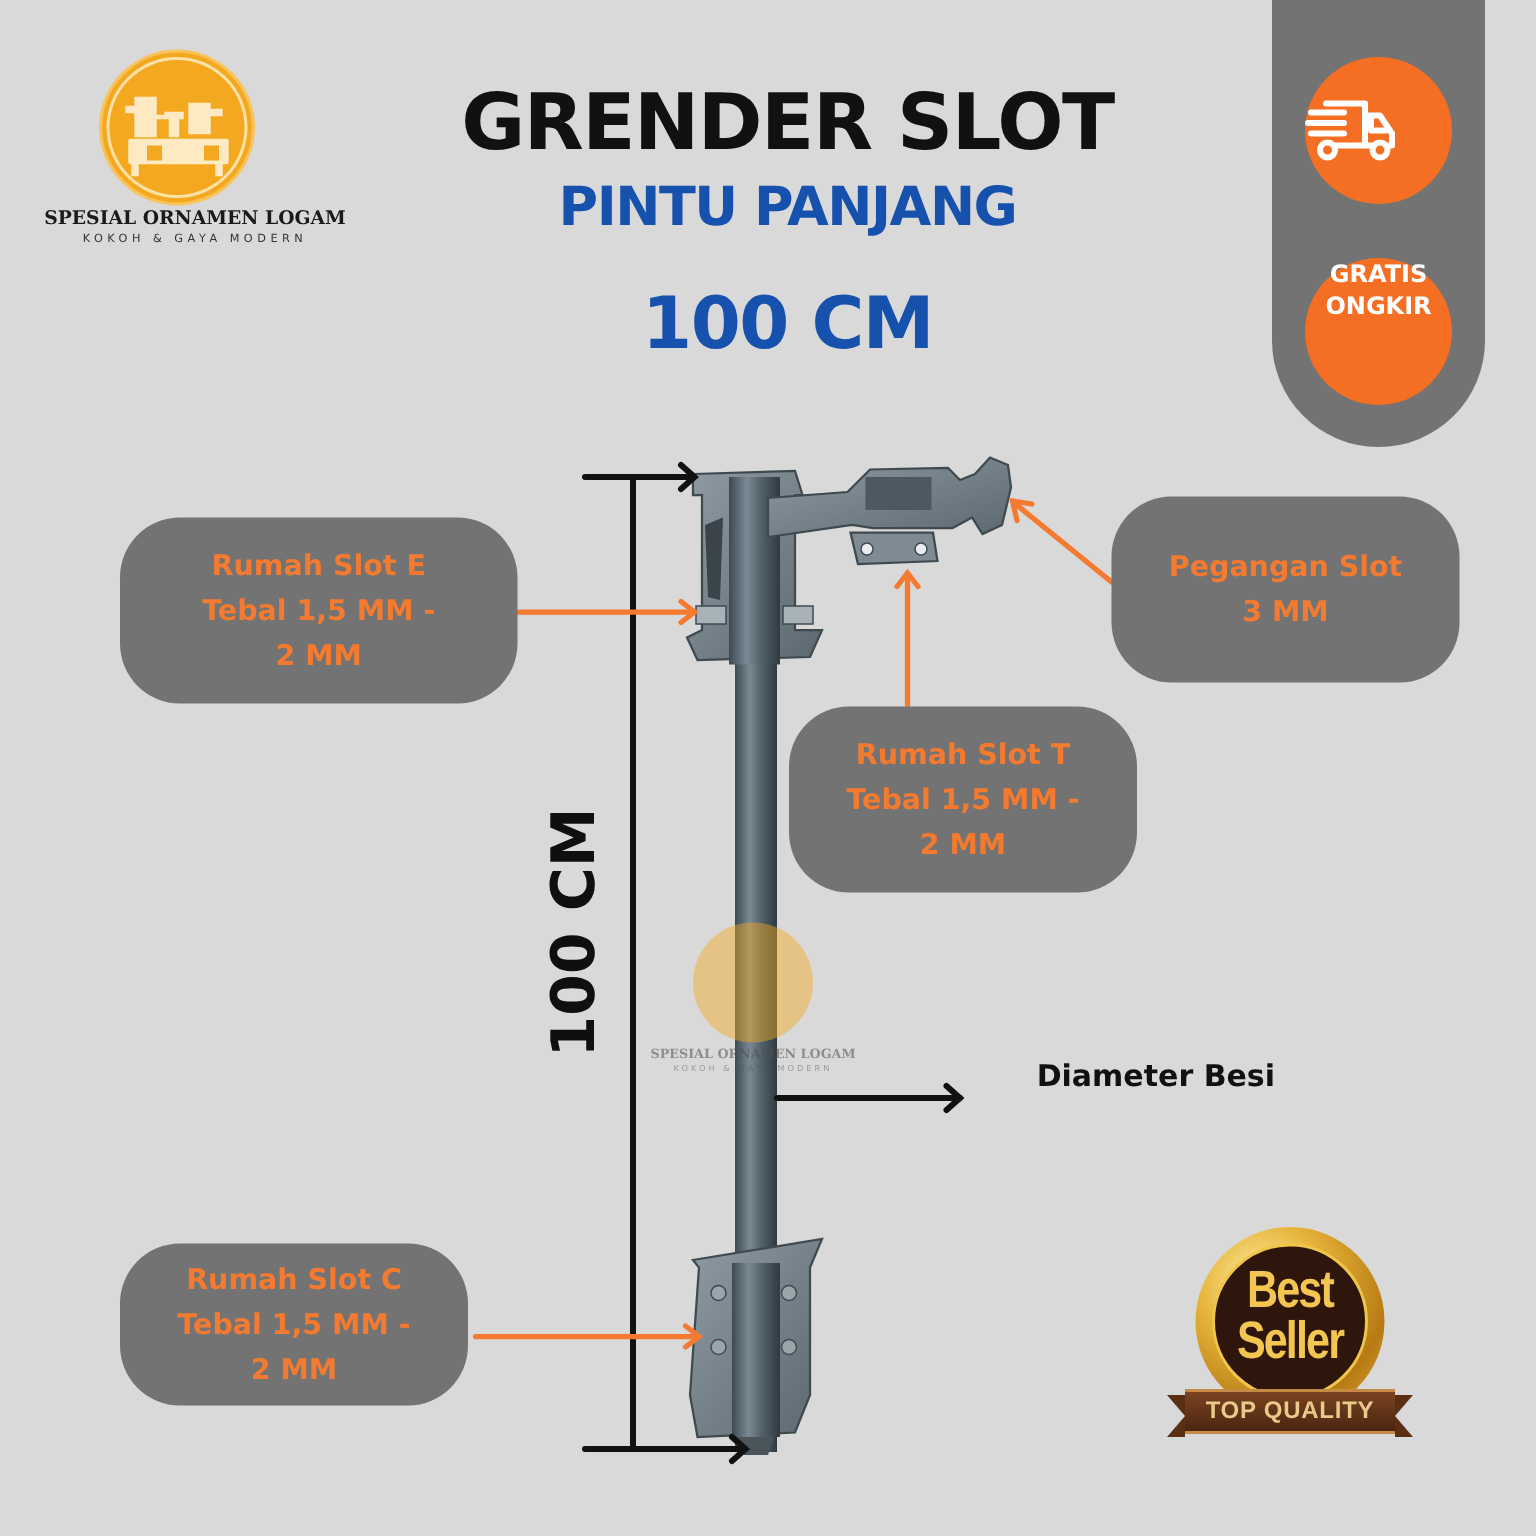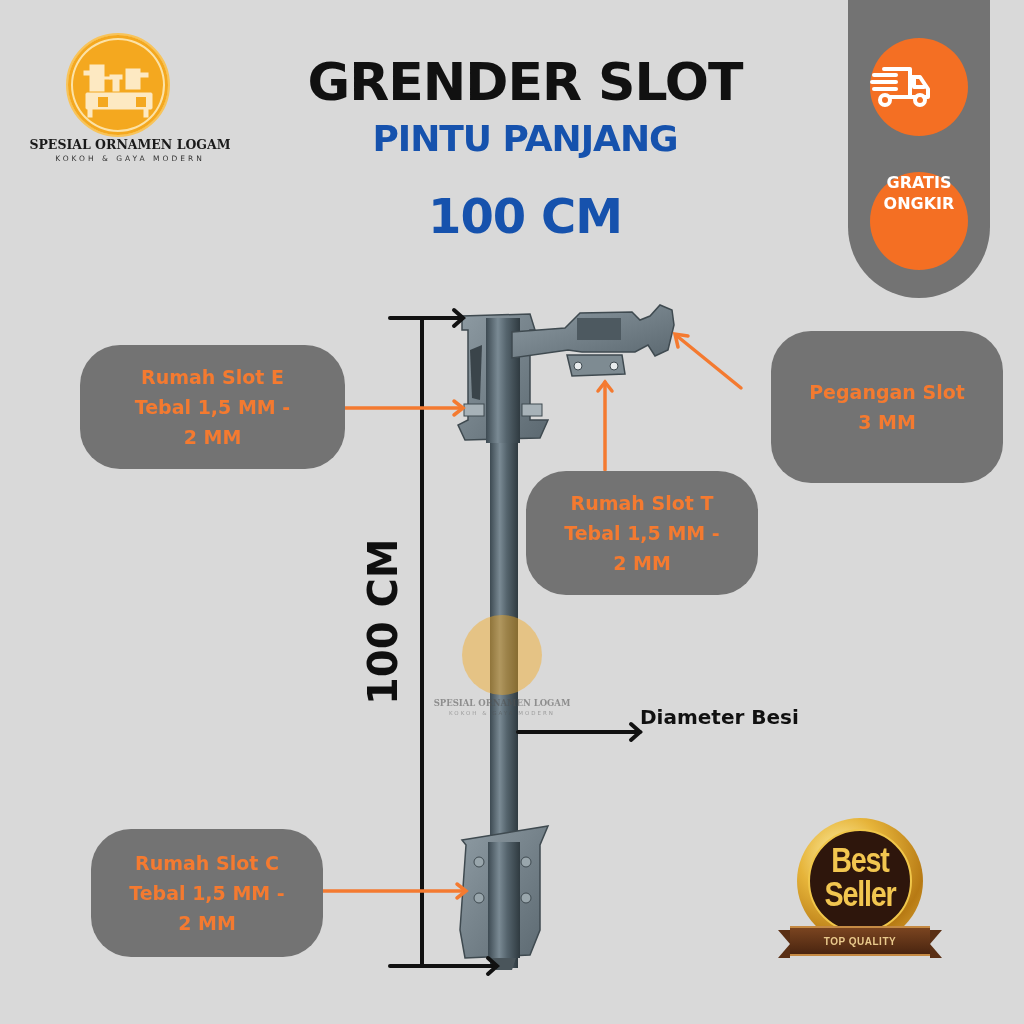--- a/index.html
+++ b/index.html
@@ -61,35 +61,35 @@
   
   .callout {
     background: #737373; border-radius: 40px;
     display: flex; align-items: center; justify-content: center;
     text-align: center; flex-direction: column;
   }
   .callout span {
     color: #f47a30; font-weight: bold; font-size: 19px; line-height: 30px; display: block;
   }
   .c-e { left: 80px; top: 345px; width: 265px; height: 124px; }
-  .c-peg { left: 741px; top: 331px; width: 232px; height: 152px; margin-left: 30px; }
+  .c-peg { left: 741px; top: 331px; width: 232px; height: 124px; }
   .c-t { left: 526px; top: 471px; width: 232px; height: 124px; }
-  .c-c { left: 91px; top: 829px; width: 232px; height: 128px; }
+  .c-c { left: 80px; top: 829px; width: 232px; height: 108px; }
 
   
   .dim-label {
     left: 323px; top: 620px; width: 120px; height: 50px;
     transform: rotate(-90deg);
     font-weight: bold; font-size: 40px; color: #0f0f0f;
     text-align: center; line-height: 50px; white-space: nowrap;
   }
 
   
   .diam {
-    left: 640px; top: 702px; width: 210px; text-align: left;
+    left: 640px; top: 702px; width: 210px; text-align: right;
     font-weight: bold; font-size: 20px; line-height: 30px; color: #111;
   }
 
   
   .wm-circle {
     left: 462px; top: 615px; width: 80px; height: 80px; border-radius: 50%;
     background: rgba(244,168,31,0.45);
   }
   .wm-name {
     left: 428px; top: 698px; width: 148px; text-align: center;
@@ -123,21 +123,21 @@
     background: linear-gradient(#7a4420, #4a2510);
     border-top: 2px solid #c58a44; border-bottom: 2px solid #c58a44;
     display: flex; align-items: center; justify-content: center;
   }
   .ribbon-tail-l { left: 778px; top: 930px; width: 0; height: 0;
     border-top: 14px solid #5a2f14; border-bottom: 14px solid #5a2f14; border-left: 12px solid transparent; }
   .ribbon-tail-r { left: 930px; top: 930px; width: 0; height: 0;
     border-top: 14px solid #5a2f14; border-bottom: 14px solid #5a2f14; border-right: 12px solid transparent; }
   .ribbon span {
     font-family: "Liberation Sans", sans-serif; font-weight: bold;
-    font-size: 10px; color: #e9c98c; letter-spacing: 0.5px;
+    font-size: 16px; color: #e9c98c; letter-spacing: 0.5px;
   }
 
   svg.overlay { position: absolute; left: 0; top: 0; }
 </style>
 </head>
 <body>
 
 <div class="abs logo-circle">
   <svg width="100" height="100" viewBox="0 0 100 100">
     <g fill="#fde9c2" stroke="#fde9c2">

